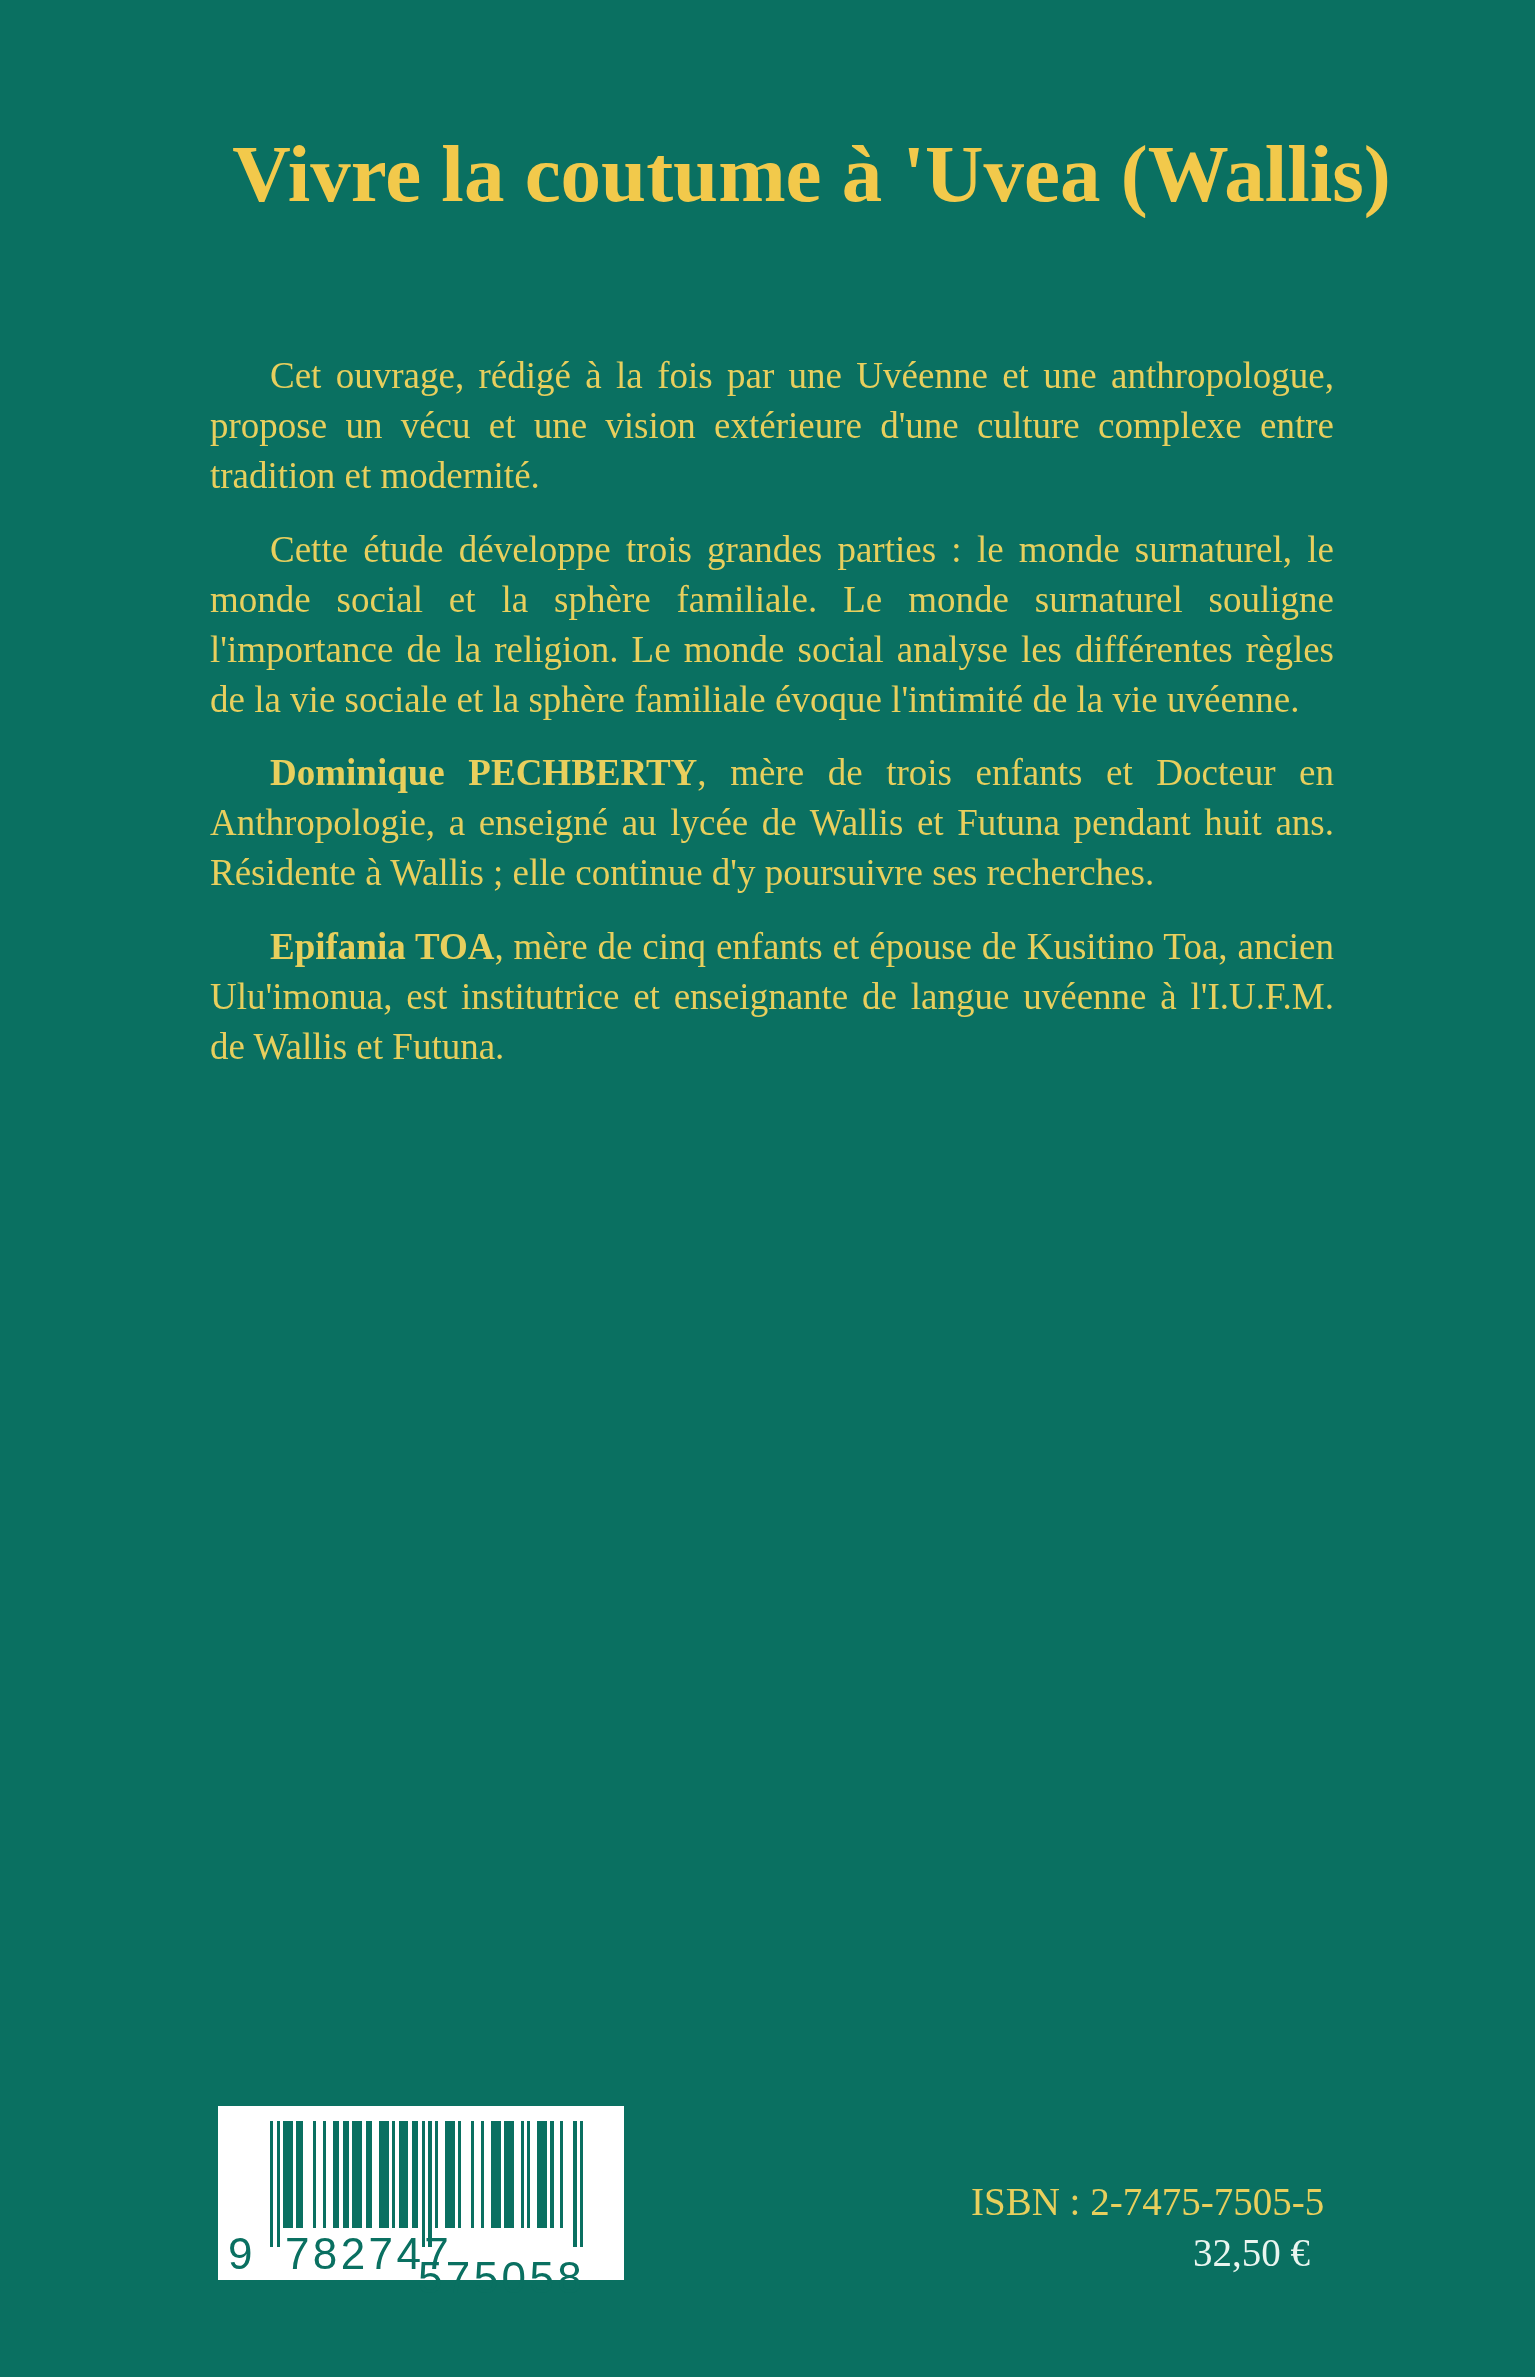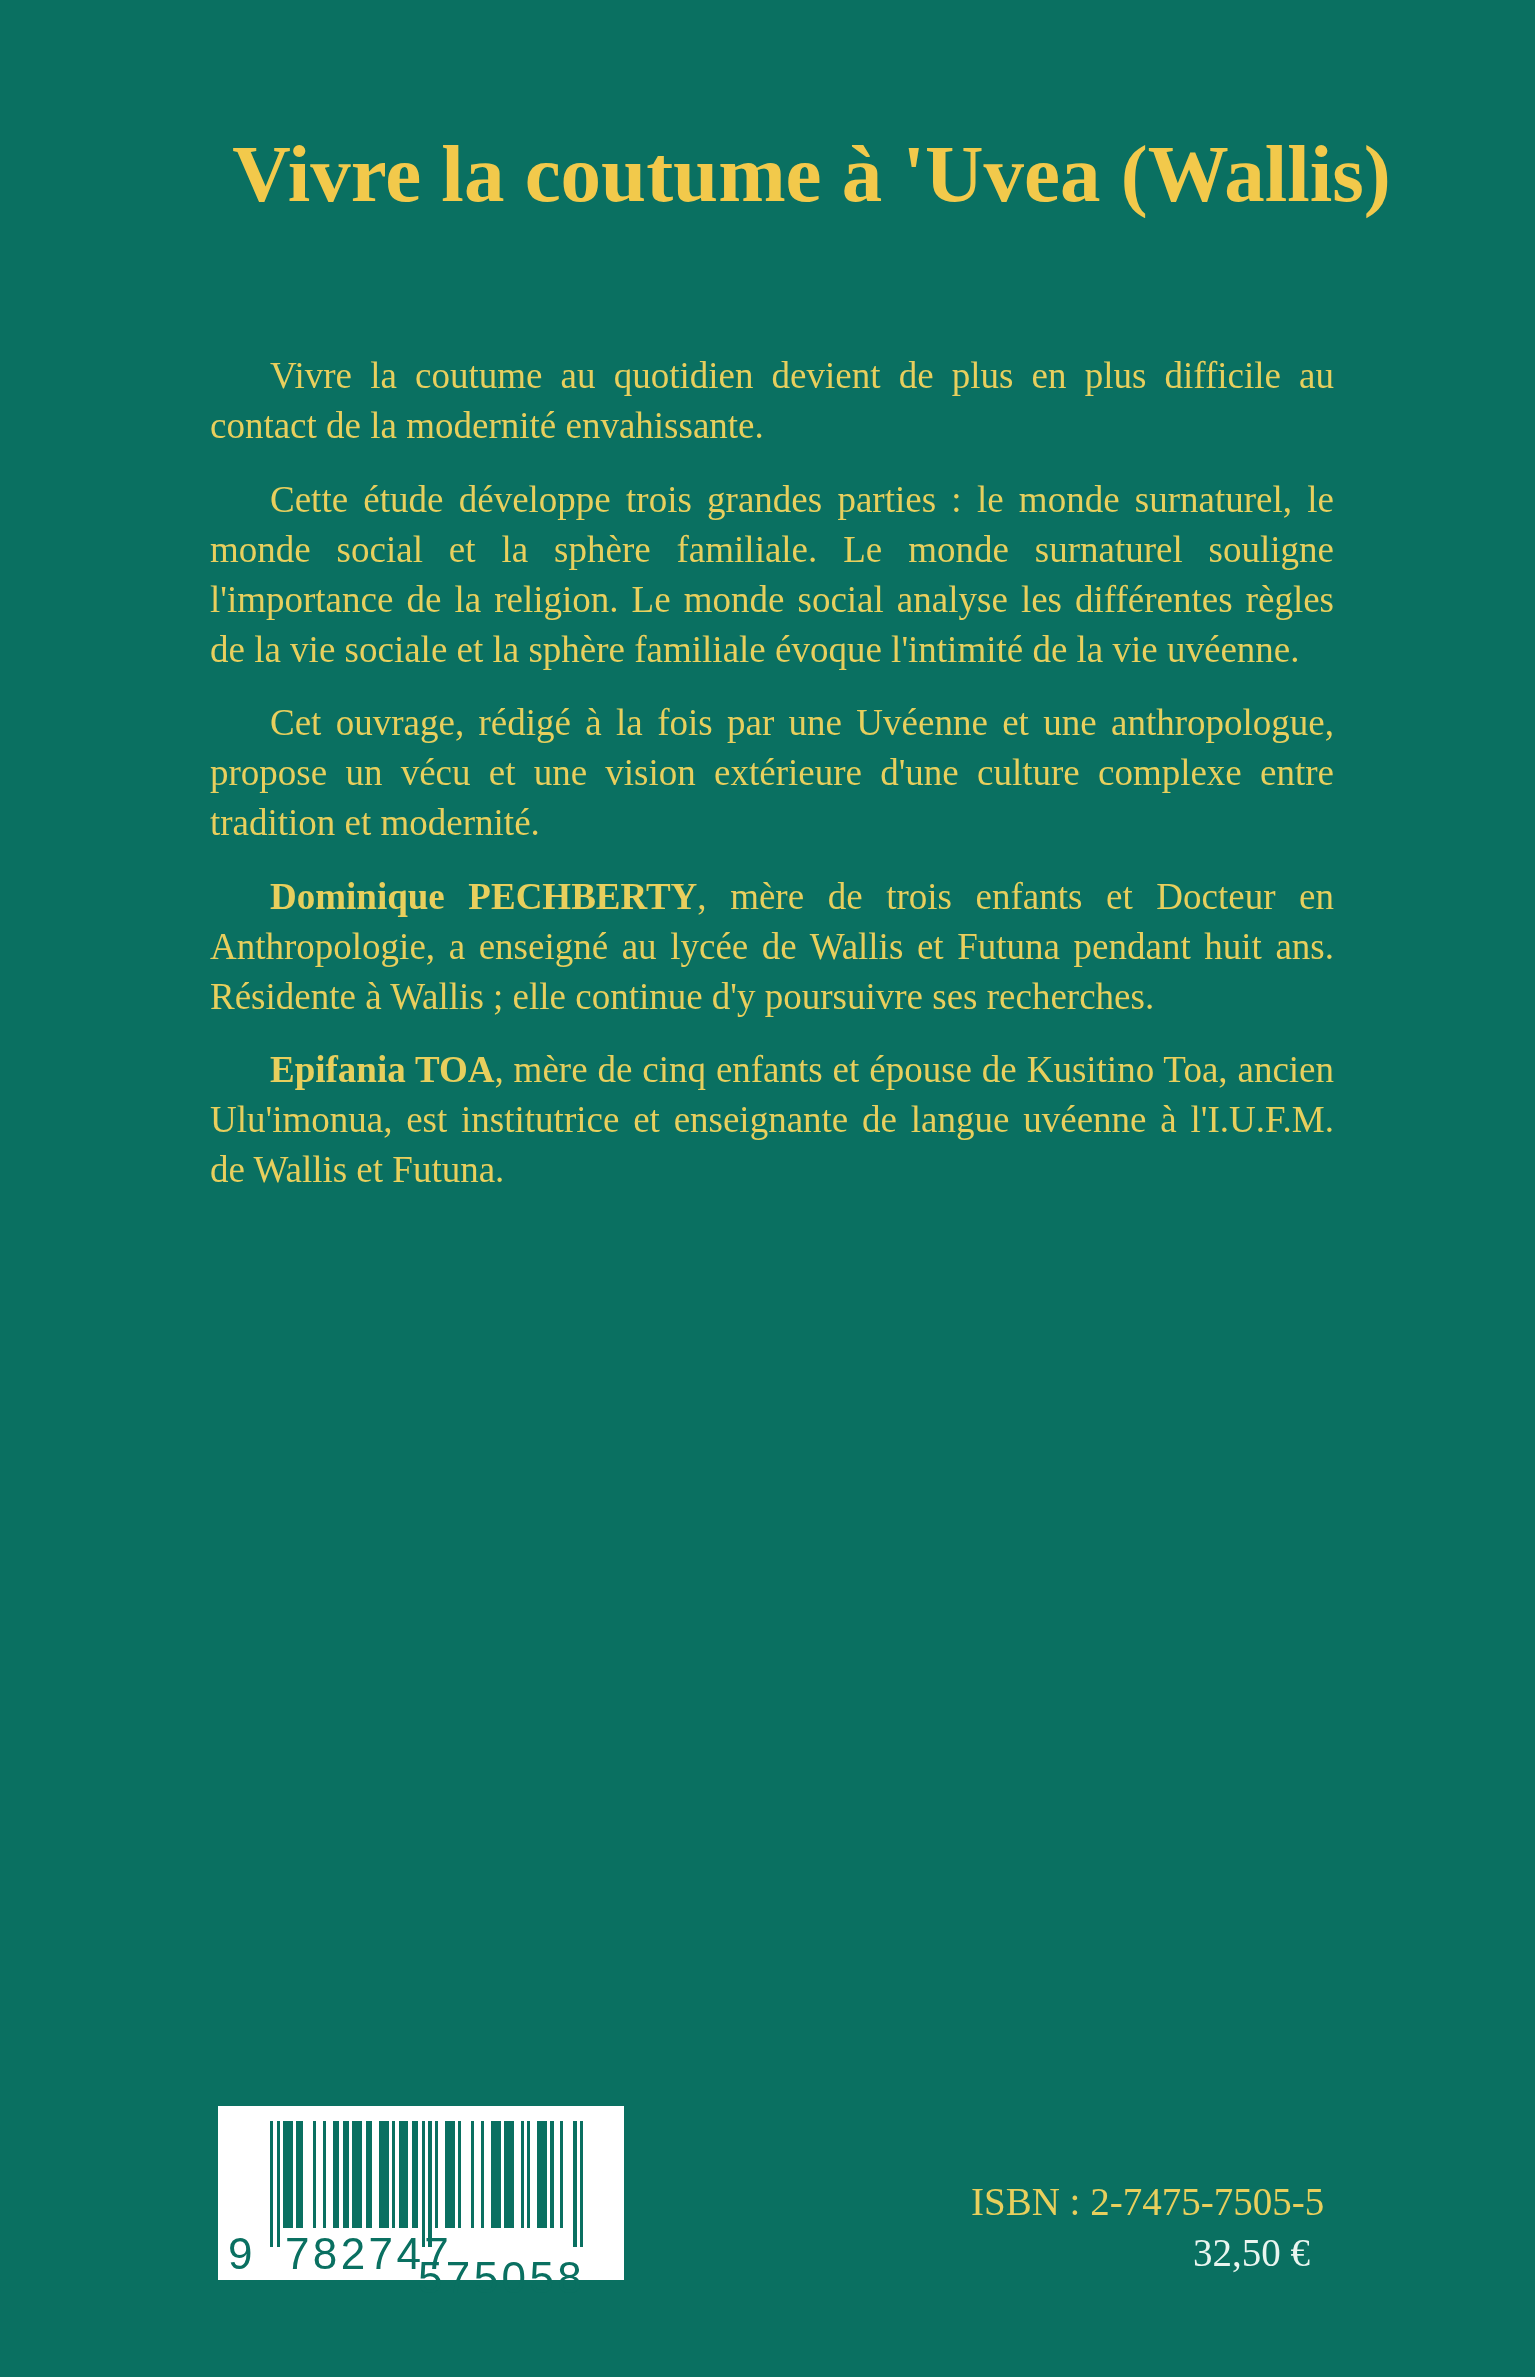--- a/index.html
+++ b/index.html
@@ -87,23 +87,22 @@
   }
 </style>
 </head>
 <body>
 
 <div class="page">
 
   <h1 class="book-title">Vivre la coutume à 'Uvea (Wallis)</h1>
 
   <div class="synopsis">
-    <p>Vivre la coutume au quotidien devient de plus en plus difficile au contact de la modernité envahissante.</p>
+    <p>Cet ouvrage, rédigé à la fois par une Uvéenne et une anthropologue, propose un vécu et une vision extérieure d'une culture complexe entre tradition et modernité.</p>
     <p>Cette étude développe trois grandes parties : le monde surnaturel, le monde social et la sphère familiale. Le monde surnaturel souligne l'importance de la religion. Le monde social analyse les différentes règles de la vie sociale et la sphère familiale évoque l'intimité de la vie uvéenne.</p>
-    <p>Cet ouvrage, rédigé à la fois par une Uvéenne et une anthropologue, propose un vécu et une vision extérieure d'une culture complexe entre tradition et modernité.</p>
 
     <p class="bio"><span class="author-name">Dominique PECHBERTY</span><span>, mère de trois enfants et Docteur en Anthropologie, a enseigné au lycée de Wallis et Futuna pendant huit ans. Résidente à Wallis ; elle continue d'y poursuivre ses recherches.</span></p>
 
     <p class="bio"><span class="author-name">Epifania TOA</span><span>, mère de cinq enfants et épouse de Kusitino Toa, ancien Ulu'imonua, est institutrice et enseignante de langue uvéenne à l'I.U.F.M. de Wallis et Futuna.</span></p>
   </div>
 
   <div class="barcode-panel">
     <div class="barcode-bars">
         <span class="bc-module on guard"></span>
         <span class="bc-module guard"></span>

